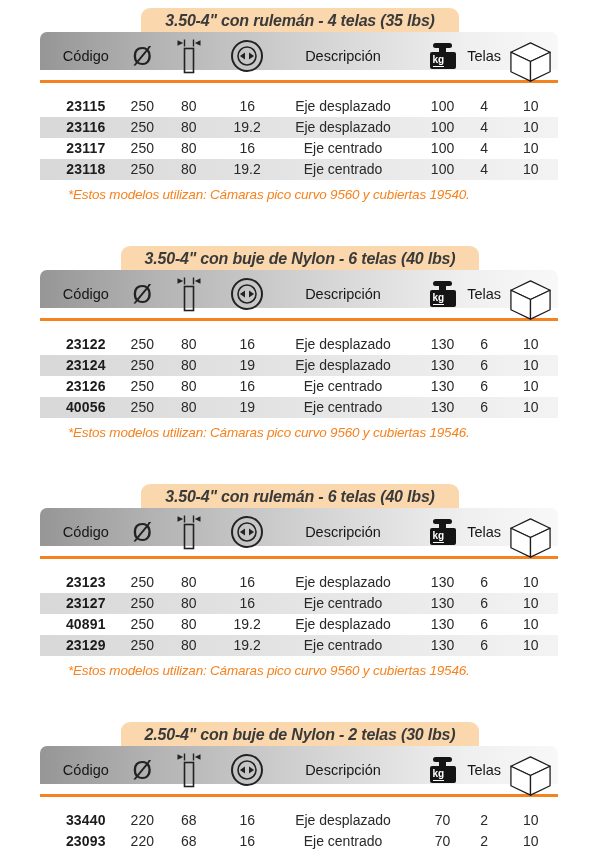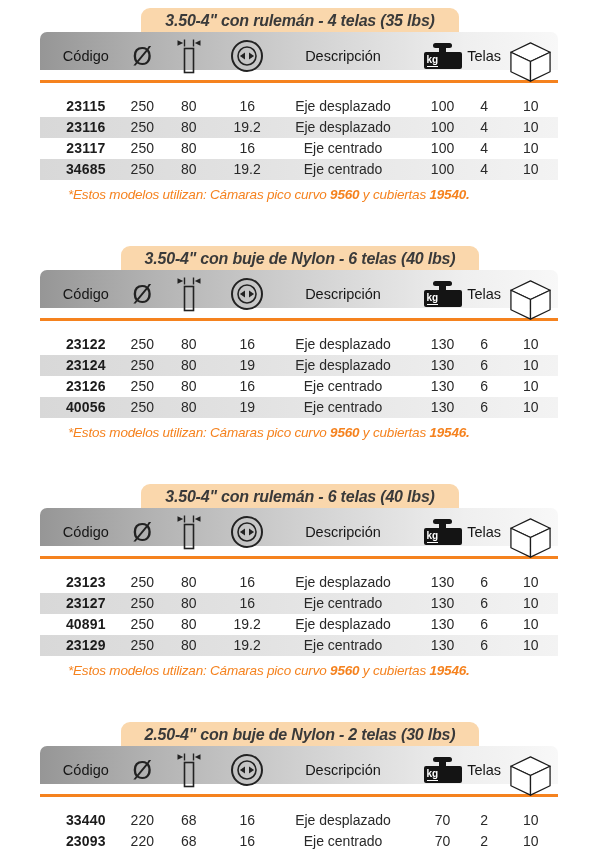--- a/index.html
+++ b/index.html
@@ -55,34 +55,34 @@
 
   .diameter-glyph { font-size:25px; color:#222; line-height:1; display:inline-block; }
 
   .icon-svg { display:inline-block; vertical-align:middle; }
   .cube-holder { position:relative; top:8px; }
 
   .weight-icon { display:inline-block; }
   .weight-cap { width:19px; height:5px; background:#141414; border-radius:2.5px; margin:0 auto; }
   .weight-neck { width:7px; height:4px; background:#141414; margin:0 auto; }
   .weight-body {
-    width:38px; height:17px; background:#141414; border-radius:2px;
+    width:26px; height:17px; background:#141414; border-radius:2px;
     display:flex; align-items:center; justify-content:flex-start; padding-left:3px;
   }
   .kg-text {
     color:#ffffff; font-size:10px; font-weight:bold; line-height:1;
     border-bottom:1px solid #ffffff; padding-bottom:1px;
   }
 
   .footnote {
     margin:7px 0 0 28px;
     color:#F5821E; font-style:italic; font-size:13.5px;
     letter-spacing:-0.2px; white-space:nowrap;
   }
-  .footnote b { font-weight:bold; }
+  .footnote b { font-weight:normal; }
 </style>
 </head>
 <body>
 
 <div class="page">
   <div class="tblock">
     <div class="banner-row">
       <span class="banner">3.50-4" con rulemán - 4 telas (35 lbs)</span>
     </div>
     <table class="htable">
@@ -172,21 +172,21 @@
             <td class="c1">23117</td>
             <td class="c2">250</td>
             <td class="c3">80</td>
             <td class="c4">16</td>
             <td class="c5">Eje centrado</td>
             <td class="c6">100</td>
             <td class="c7">4</td>
             <td class="c8">10</td>
           </tr>
           <tr class="stripe">
-            <td class="c1">34685</td>
+            <td class="c1">23118</td>
             <td class="c2">250</td>
             <td class="c3">80</td>
             <td class="c4">19.2</td>
             <td class="c5">Eje centrado</td>
             <td class="c6">100</td>
             <td class="c7">4</td>
             <td class="c8">10</td>
           </tr>
         </tbody>
     </table>

